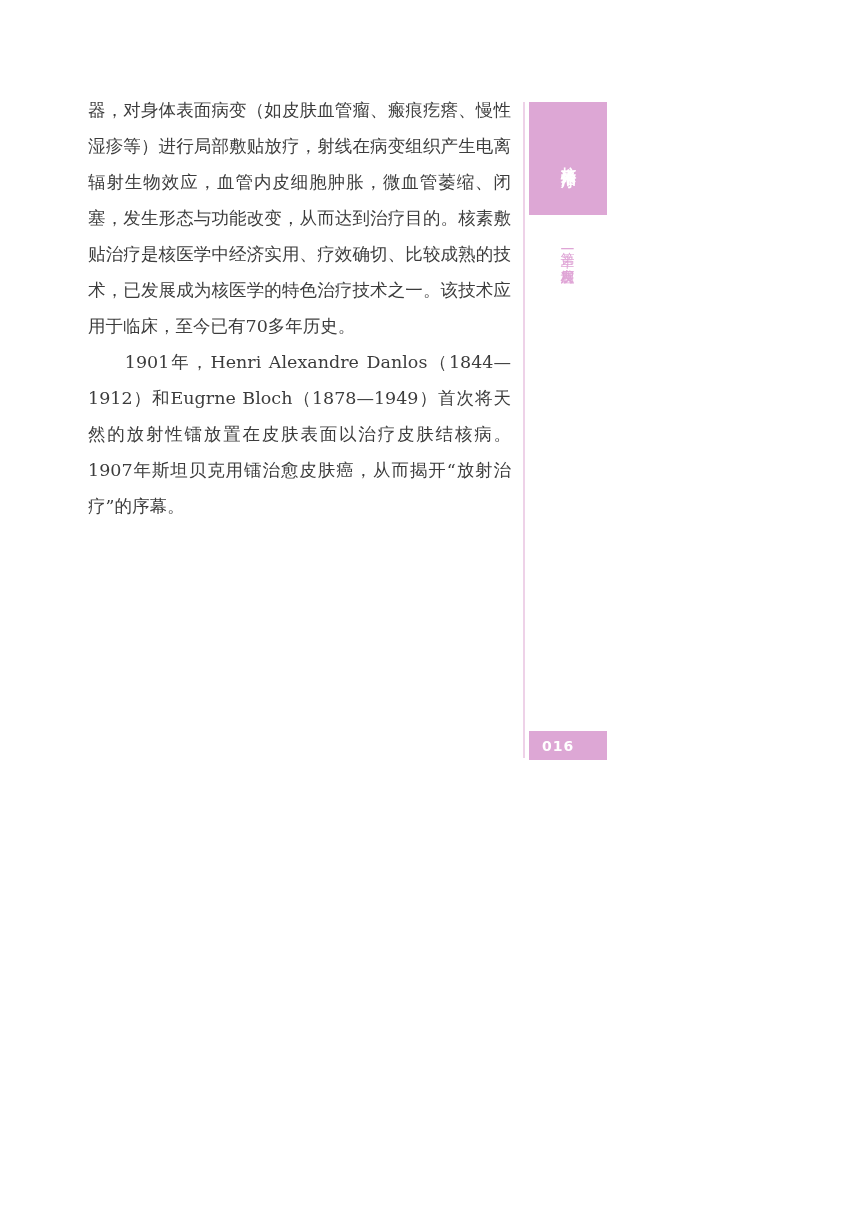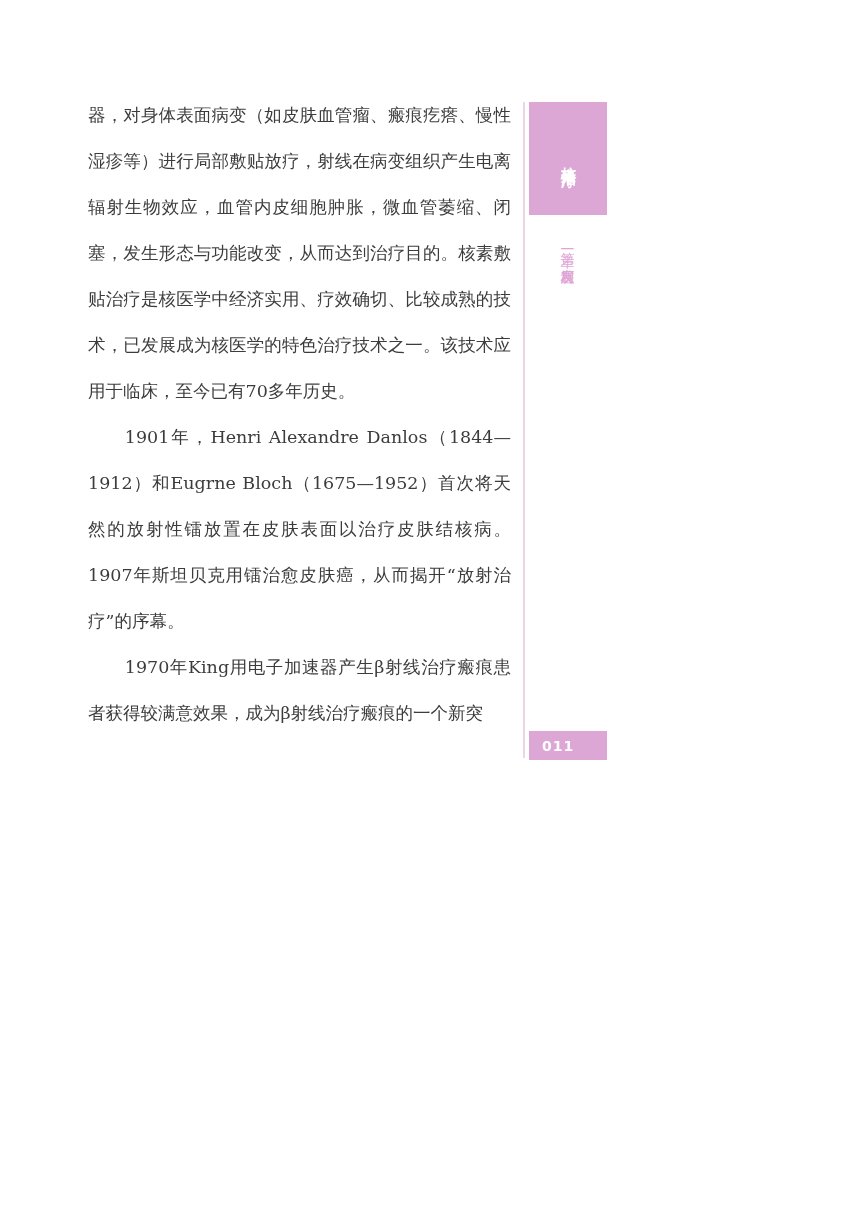--- a/index.html
+++ b/index.html
@@ -20,21 +20,21 @@
     font-family: "DejaVu Serif", "Liberation Serif", serif;
   }
   
   .body-text {
     position: absolute;
     left: 88px;
     top: 92px;
     width: 423px;
     color: var(--body-text);
     font-size: 17.5px;
-    line-height: 46px;
+    line-height: 36px;
     text-align: justify;
   }
   .para { margin: 0; padding: 0; text-indent: 2.1em; }
   .para.no-indent { text-indent: 0; }
   
   .divider {
     position: absolute;
     left: 523px;
     top: 102px;
     width: 2px;
@@ -101,32 +101,31 @@
     padding-left: 13px;
   }
 </style>
 </head>
 <body>
 
 <div class="page">
 
   <main class="body-text">
     <p class="para no-indent">器，对身体表面病变（如皮肤血管瘤、瘢痕疙瘩、慢性湿疹等）进行局部敷贴放疗，射线在病变组织产生电离辐射生物效应，血管内皮细胞肿胀，微血管萎缩、闭塞，发生形态与功能改变，从而达到治疗目的。核素敷贴治疗是核医学中经济实用、疗效确切、比较成熟的技术，已发展成为核医学的特色治疗技术之一。该技术应用于临床，至今已有70多年历史。</p>
-    <p class="para">1901年，Henri Alexandre Danlos（1844—1912）和Eugrne Bloch（1675—1952）首次将天然的放射性镭放置在皮肤表面以治疗皮肤结核病。1907年斯坦贝克用镭治愈皮肤癌，从而揭开“放射治疗”的序幕。</p>
-    <p class="para">1970年King用电子加速器产生β射线治疗瘢痕患者获得较满意效果，成为β射线治疗瘢痕的一个新突</p>
+    <p class="para">1901年，Henri Alexandre Danlos（1844—1912）和Eugrne Bloch（1878—1949）首次将天然的放射性镭放置在皮肤表面以治疗皮肤结核病。1907年斯坦贝克用镭治愈皮肤癌，从而揭开“放射治疗”的序幕。</p>
   </main>
 
   <div class="divider"></div>
 
   <div class="title-box">
     <span class="vtext title-text">核素治疗</span>
   </div>
 
   <div class="chapter-label">
     <span class="vtext">第一章</span>
     <span class="vtext">发展历程</span>
   </div>
 
   <div class="page-num-box">
-    <span class="page-num">011</span>
+    <span class="page-num">016</span>
   </div>
 
 </div>
 
 </body></html>

